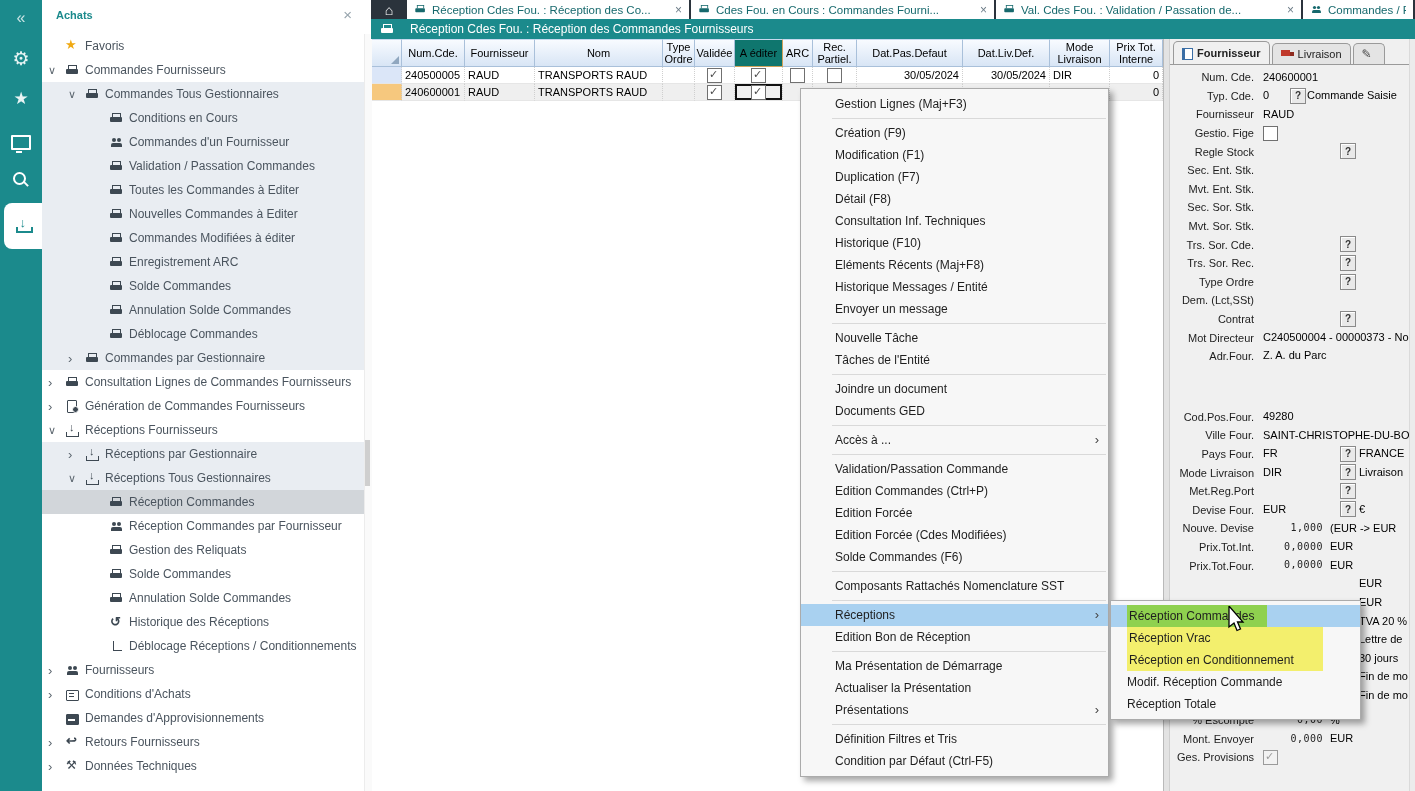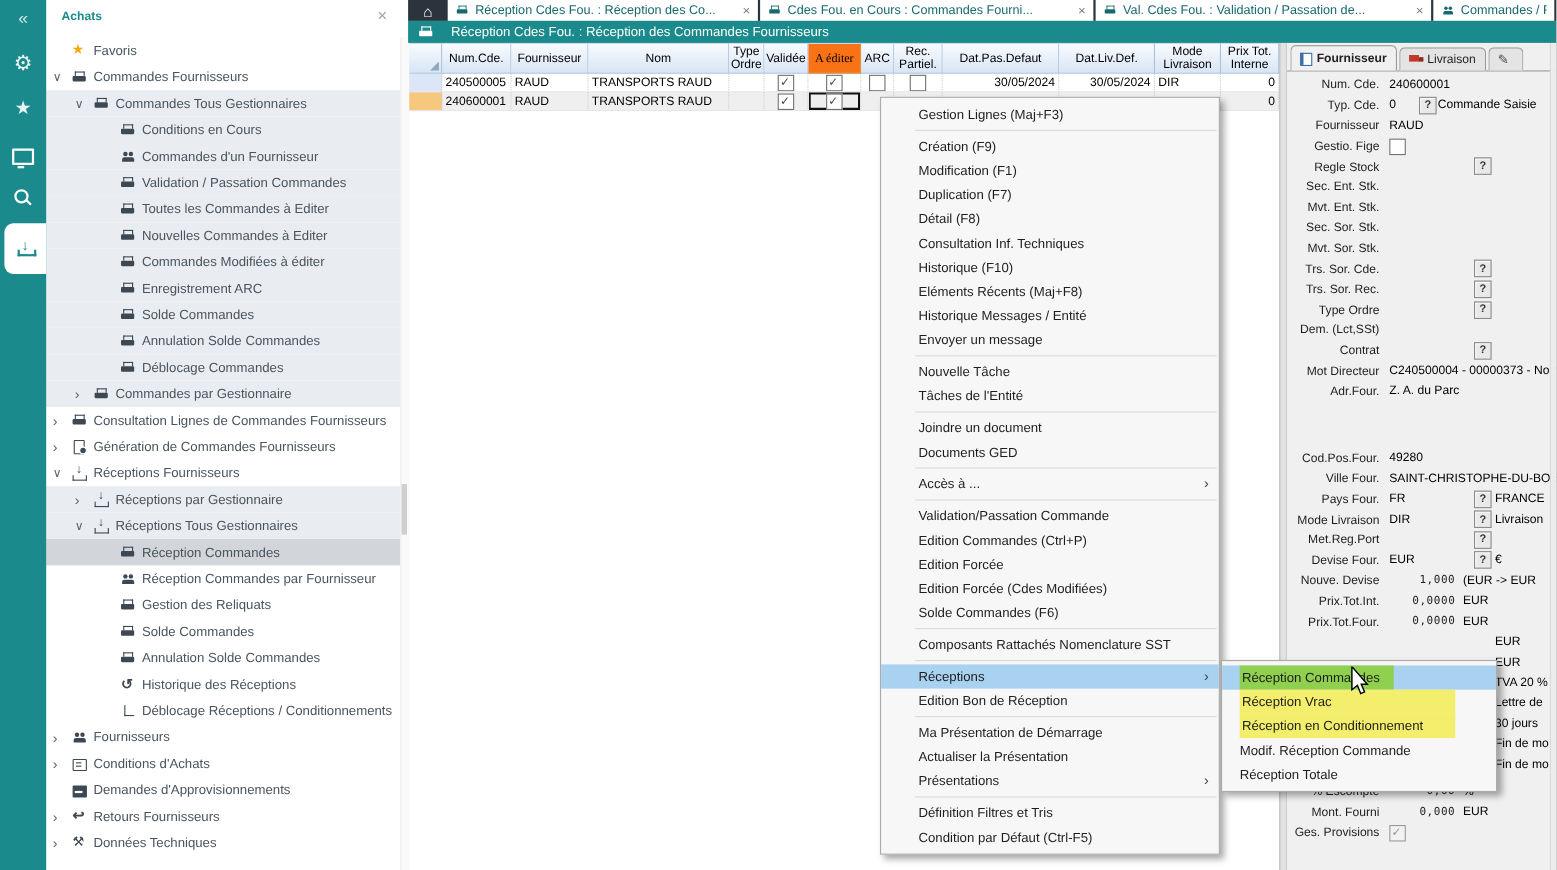--- a/index.html
+++ b/index.html
@@ -86,21 +86,21 @@
   .titlebar .tico{margin-left:10px;margin-right:10px;}
   .titlebar .ic-printer::before{border-color:#fff;}
   .titlebar .ic-printer::after{background:#fff;}
   .title-text{color:#fff;font-size:12px;white-space:nowrap;}
   
   .grid{position:absolute;left:371px;top:39px;width:792px;height:752px;background:#fff;z-index:3;}
   .ghead{display:flex;height:28px;}
   .th{box-sizing:border-box;border-right:1px solid #a9c0da;border-bottom:1px solid #a9c0da;border-top:1px solid #c7d9ee;
       background:linear-gradient(#f8fbff,#d8e5f5);font-size:11px;color:#000;display:flex;align-items:center;justify-content:center;
       text-align:center;line-height:12px;cursor:pointer;overflow:hidden;}
-  .th.orange{background:#f97316;border-right-color:#cfa25b;border-bottom-color:#cfa25b;font-family:Liberation Serif, serif;}
+  .th.orange{background:#0f766e;border-right-color:#cfa25b;border-bottom-color:#cfa25b;}
   .th-sel{position:relative;}
   .th-sel::after{content:"";position:absolute;right:2px;bottom:2px;border-left:8px solid transparent;border-bottom:8px solid #90a7bf;}
   .tr{display:flex;height:17px;background:#fff;}
   .tr.r1{background:#efefef;}
   .td{box-sizing:border-box;border-right:1px dotted #cfcfcf;border-bottom:1px solid #e6e6e6;font-size:11px;color:#000;
       display:flex;align-items:center;padding:0 3px;white-space:nowrap;overflow:hidden;}
   .w-sel{flex:0 0 31px;}.w-num{flex:0 0 63px;}.w-fou{flex:0 0 70px;}.w-nom{flex:0 0 128px;}.w-typ{flex:0 0 32px;}
   .w-val{flex:0 0 40px;}.w-edi{flex:0 0 48px;}.w-arc{flex:0 0 30px;}.w-rec{flex:0 0 44px;}
   .w-dp{flex:0 0 106px;}.w-dl{flex:0 0 87px;}.w-ml{flex:0 0 60px;}.w-pt{flex:1 1 52px;}
   .td.ctr{justify-content:center;}
@@ -714,21 +714,21 @@
         </div>
       <div class="pspacer-sm"></div>
       <div class="prow num-row">
           <span class="plbl">% Escompte</span>
           <span class="pval">
             <span class="pnum">0,00</span>
             <span class="pextra">%</span>
           </span>
         </div>
       <div class="prow num-row">
-          <span class="plbl">Mont. Fourni</span>
+          <span class="plbl">Mont. Envoyer</span>
           <span class="pval">
             <span class="pnum">0,000</span>
             <span class="pextra">EUR</span>
           </span>
         </div>
       <div class="prow">
           <span class="plbl">Ges. Provisions</span>
           <span class="pval">
             <span class="cb pcb gray on"></span>
           </span>

